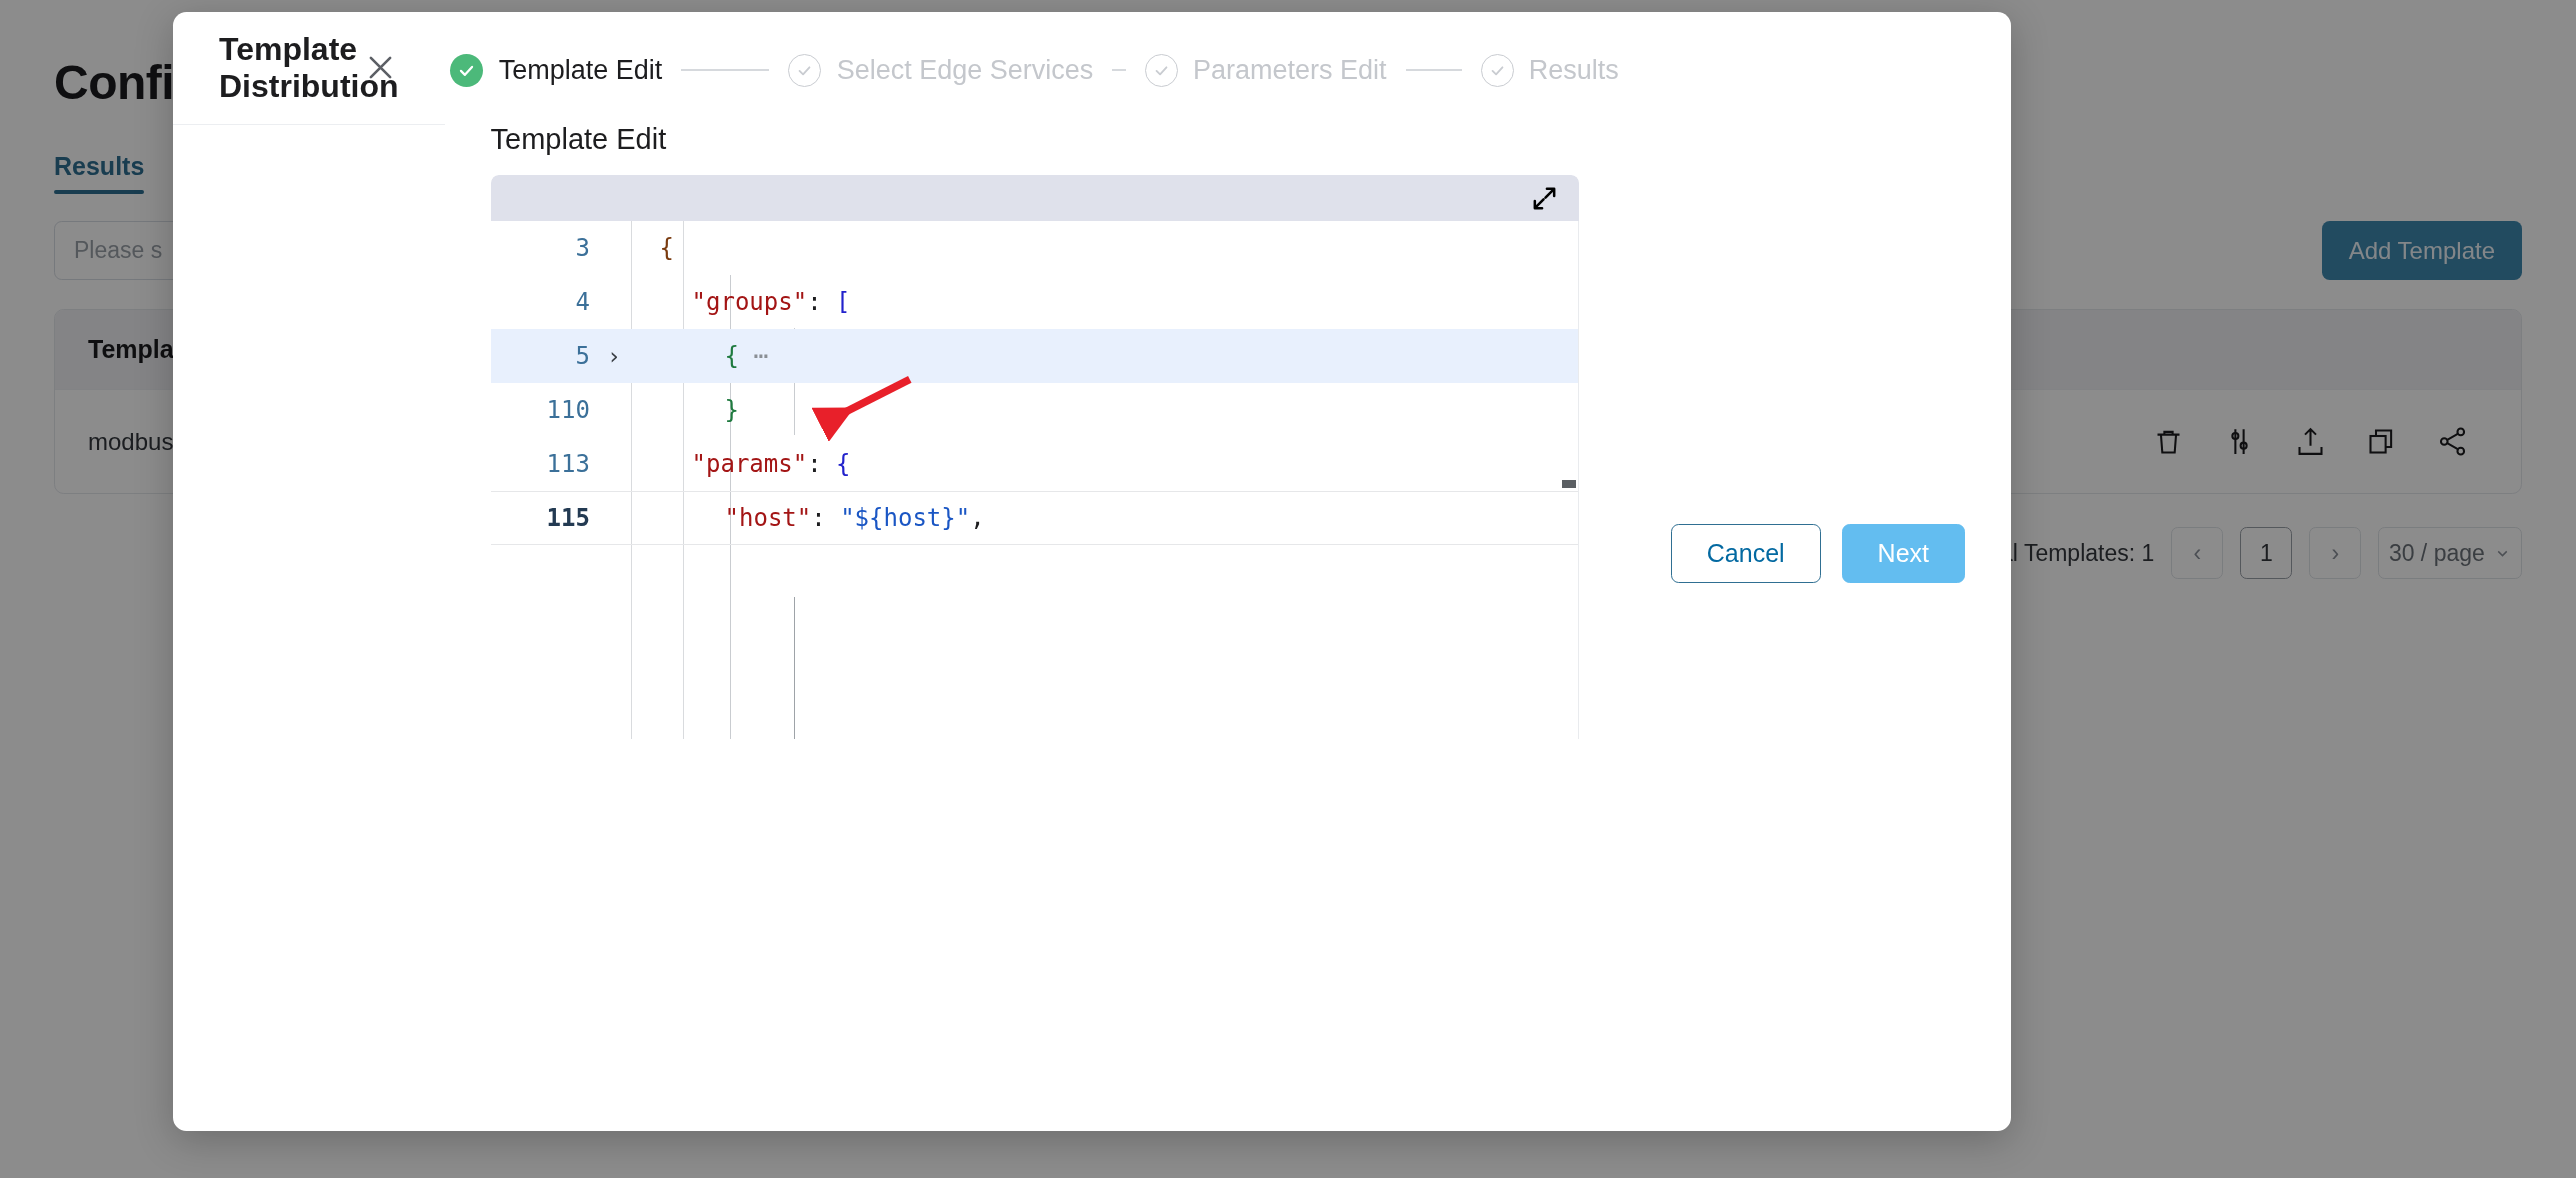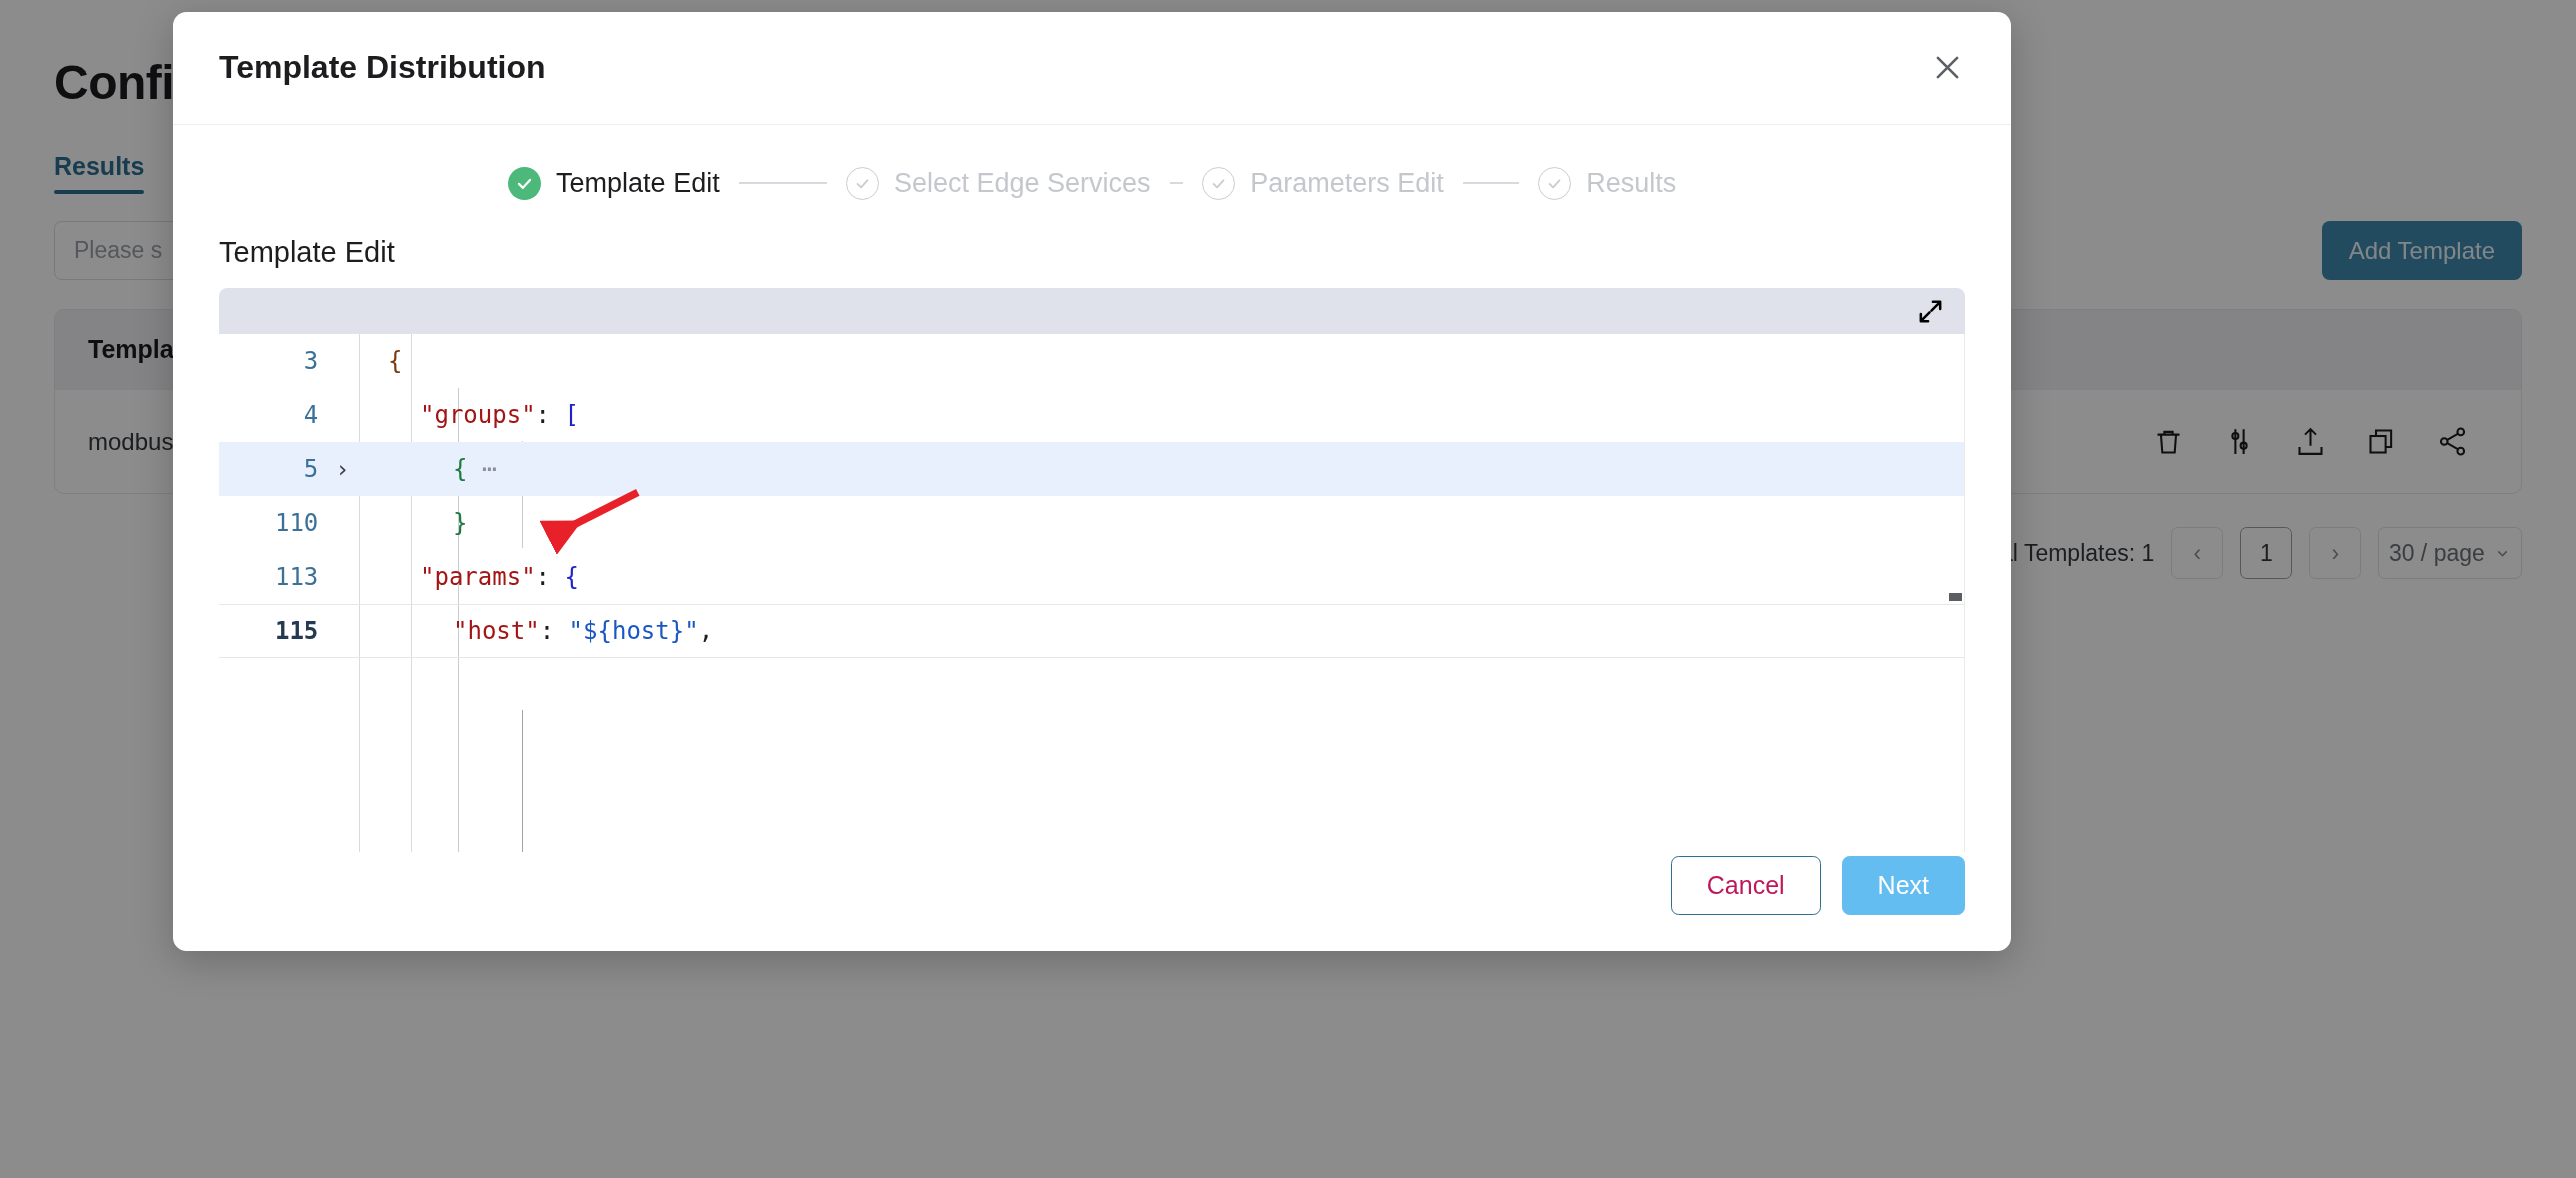--- a/index.html
+++ b/index.html
@@ -72,24 +72,24 @@
     color: #8a9099; background: #fff; padding: 0 9.6px;
   }
   .pg-box.current { color: #33373d; border-color: #9aa0a8; }
   .pg-size { display: flex; gap: 9.6px; align-items: center; color: #6b7178; }
 
   
   .scrim { position: absolute; inset: 0; background: rgba(0,0,0,0.45); }
 
   
   .modal {
-    position: absolute; left: 173px; top: 11.5px; width: 1838px; height: 939px;
+    position: absolute; left: 173px; top: 11.5px; width: 1838px; height: 1119px;
     background: #ffffff; border-radius: 13.4px;
     box-shadow: 0 9.6px 38px rgba(0,0,0,0.22);
-    display: flex; flex-direction: column; overflow: hidden;
+    display: flex; flex-direction: row; overflow: hidden;
   }
   .modal-header {
     height: 113px; flex: 0 0 113px; border-bottom: 1px solid #eceef1;
     display: flex; align-items: center; padding: 0 46px; position: relative;
   }
   .modal-title { font-size: 32px; font-weight: 700; color: #1d1d1f; }
   .modal-close {
     position: absolute; right: 40px; top: 50%; transform: translateY(-50%);
     width: 48px; height: 48px; display: flex; align-items: center; justify-content: center;
     background: none; border: none; cursor: pointer;
@@ -173,21 +173,21 @@
   
   .modal-footer {
     flex: 0 0 auto; padding: 0 46px 36px 46px;
     display: flex; align-items: center; justify-content: flex-end; gap: 21px;
   }
   .btn {
     height: 59px; padding: 0 35px; border-radius: 7.7px; font-size: 25px;
     display: flex; align-items: center; justify-content: center; cursor: pointer;
     font-family: "Liberation Sans", sans-serif;
   }
-  .btn-cancel { background: #ffffff; border: 1.9px solid #2f6f92; color: #be185d; }
+  .btn-cancel { background: #ffffff; border: 1.9px solid #2f6f92; color: #0369a1; }
   .btn-next { background: #63bdf0; border: 1.9px solid #63bdf0; color: #ffffff; }
 </style>
 </head>
 <body>
 
 <div id="page-root">
 
   <div class="bg-page">
     <h1 class="bg-title">Config</h1>
 

